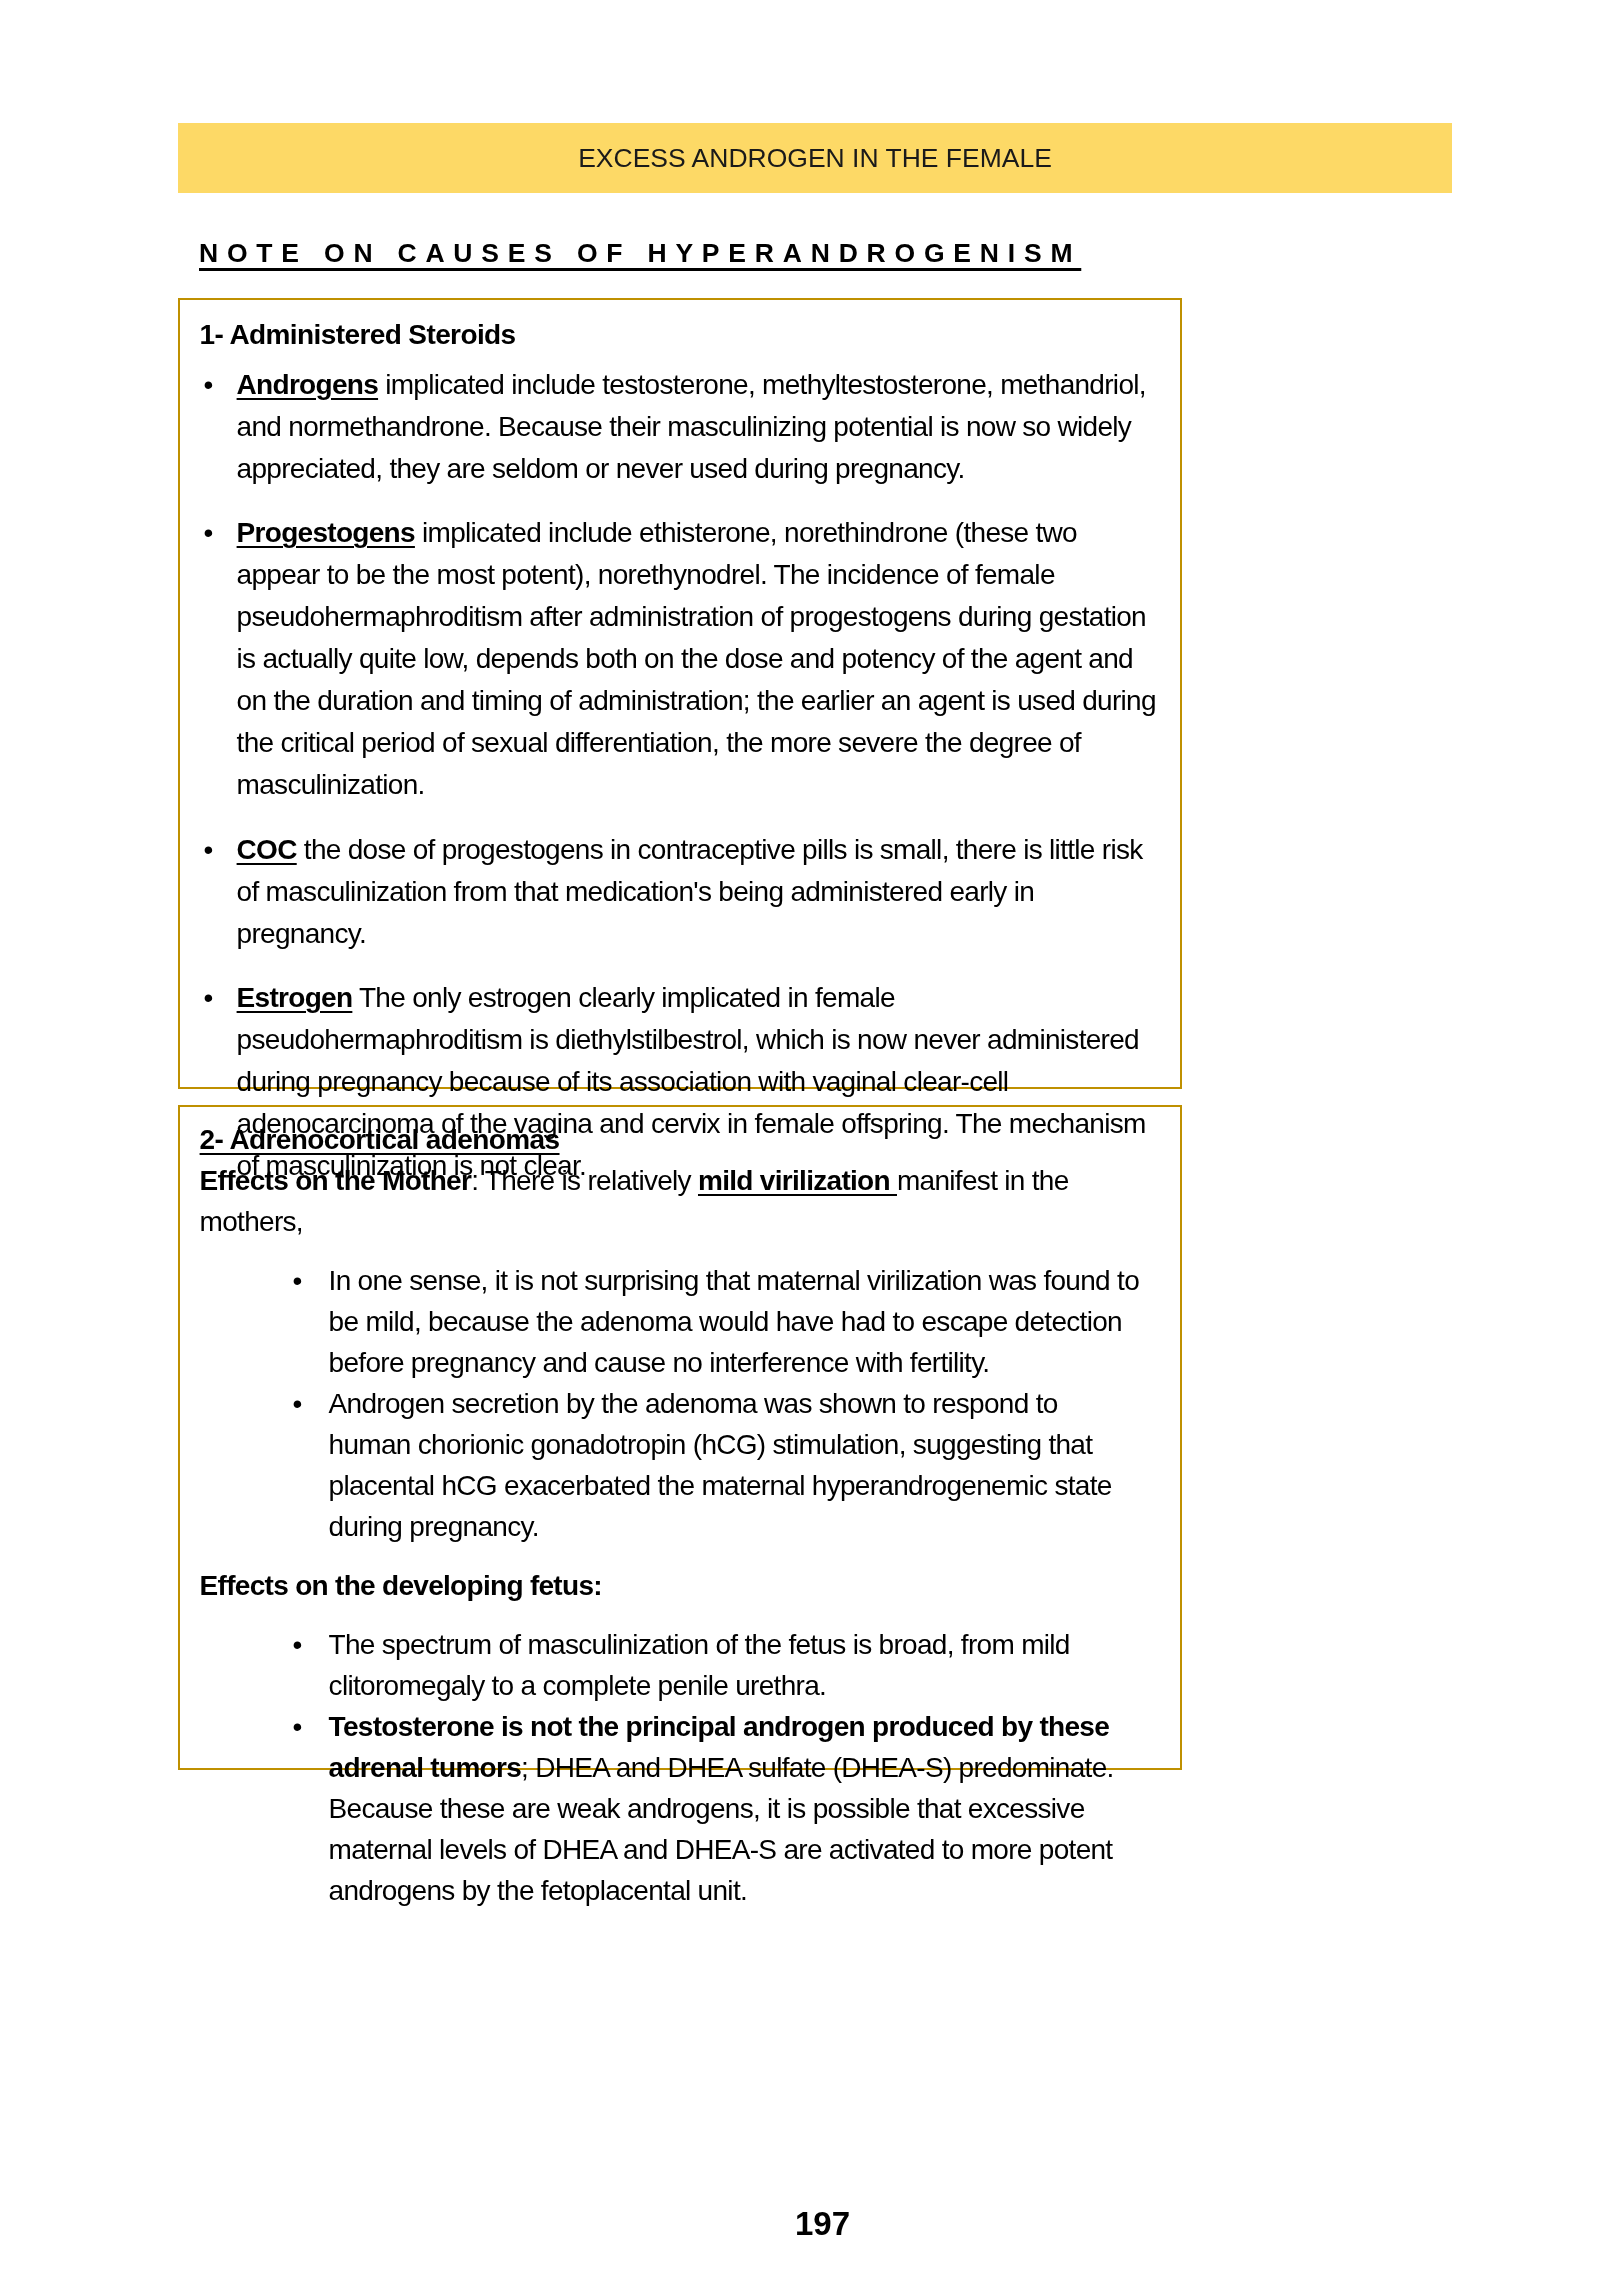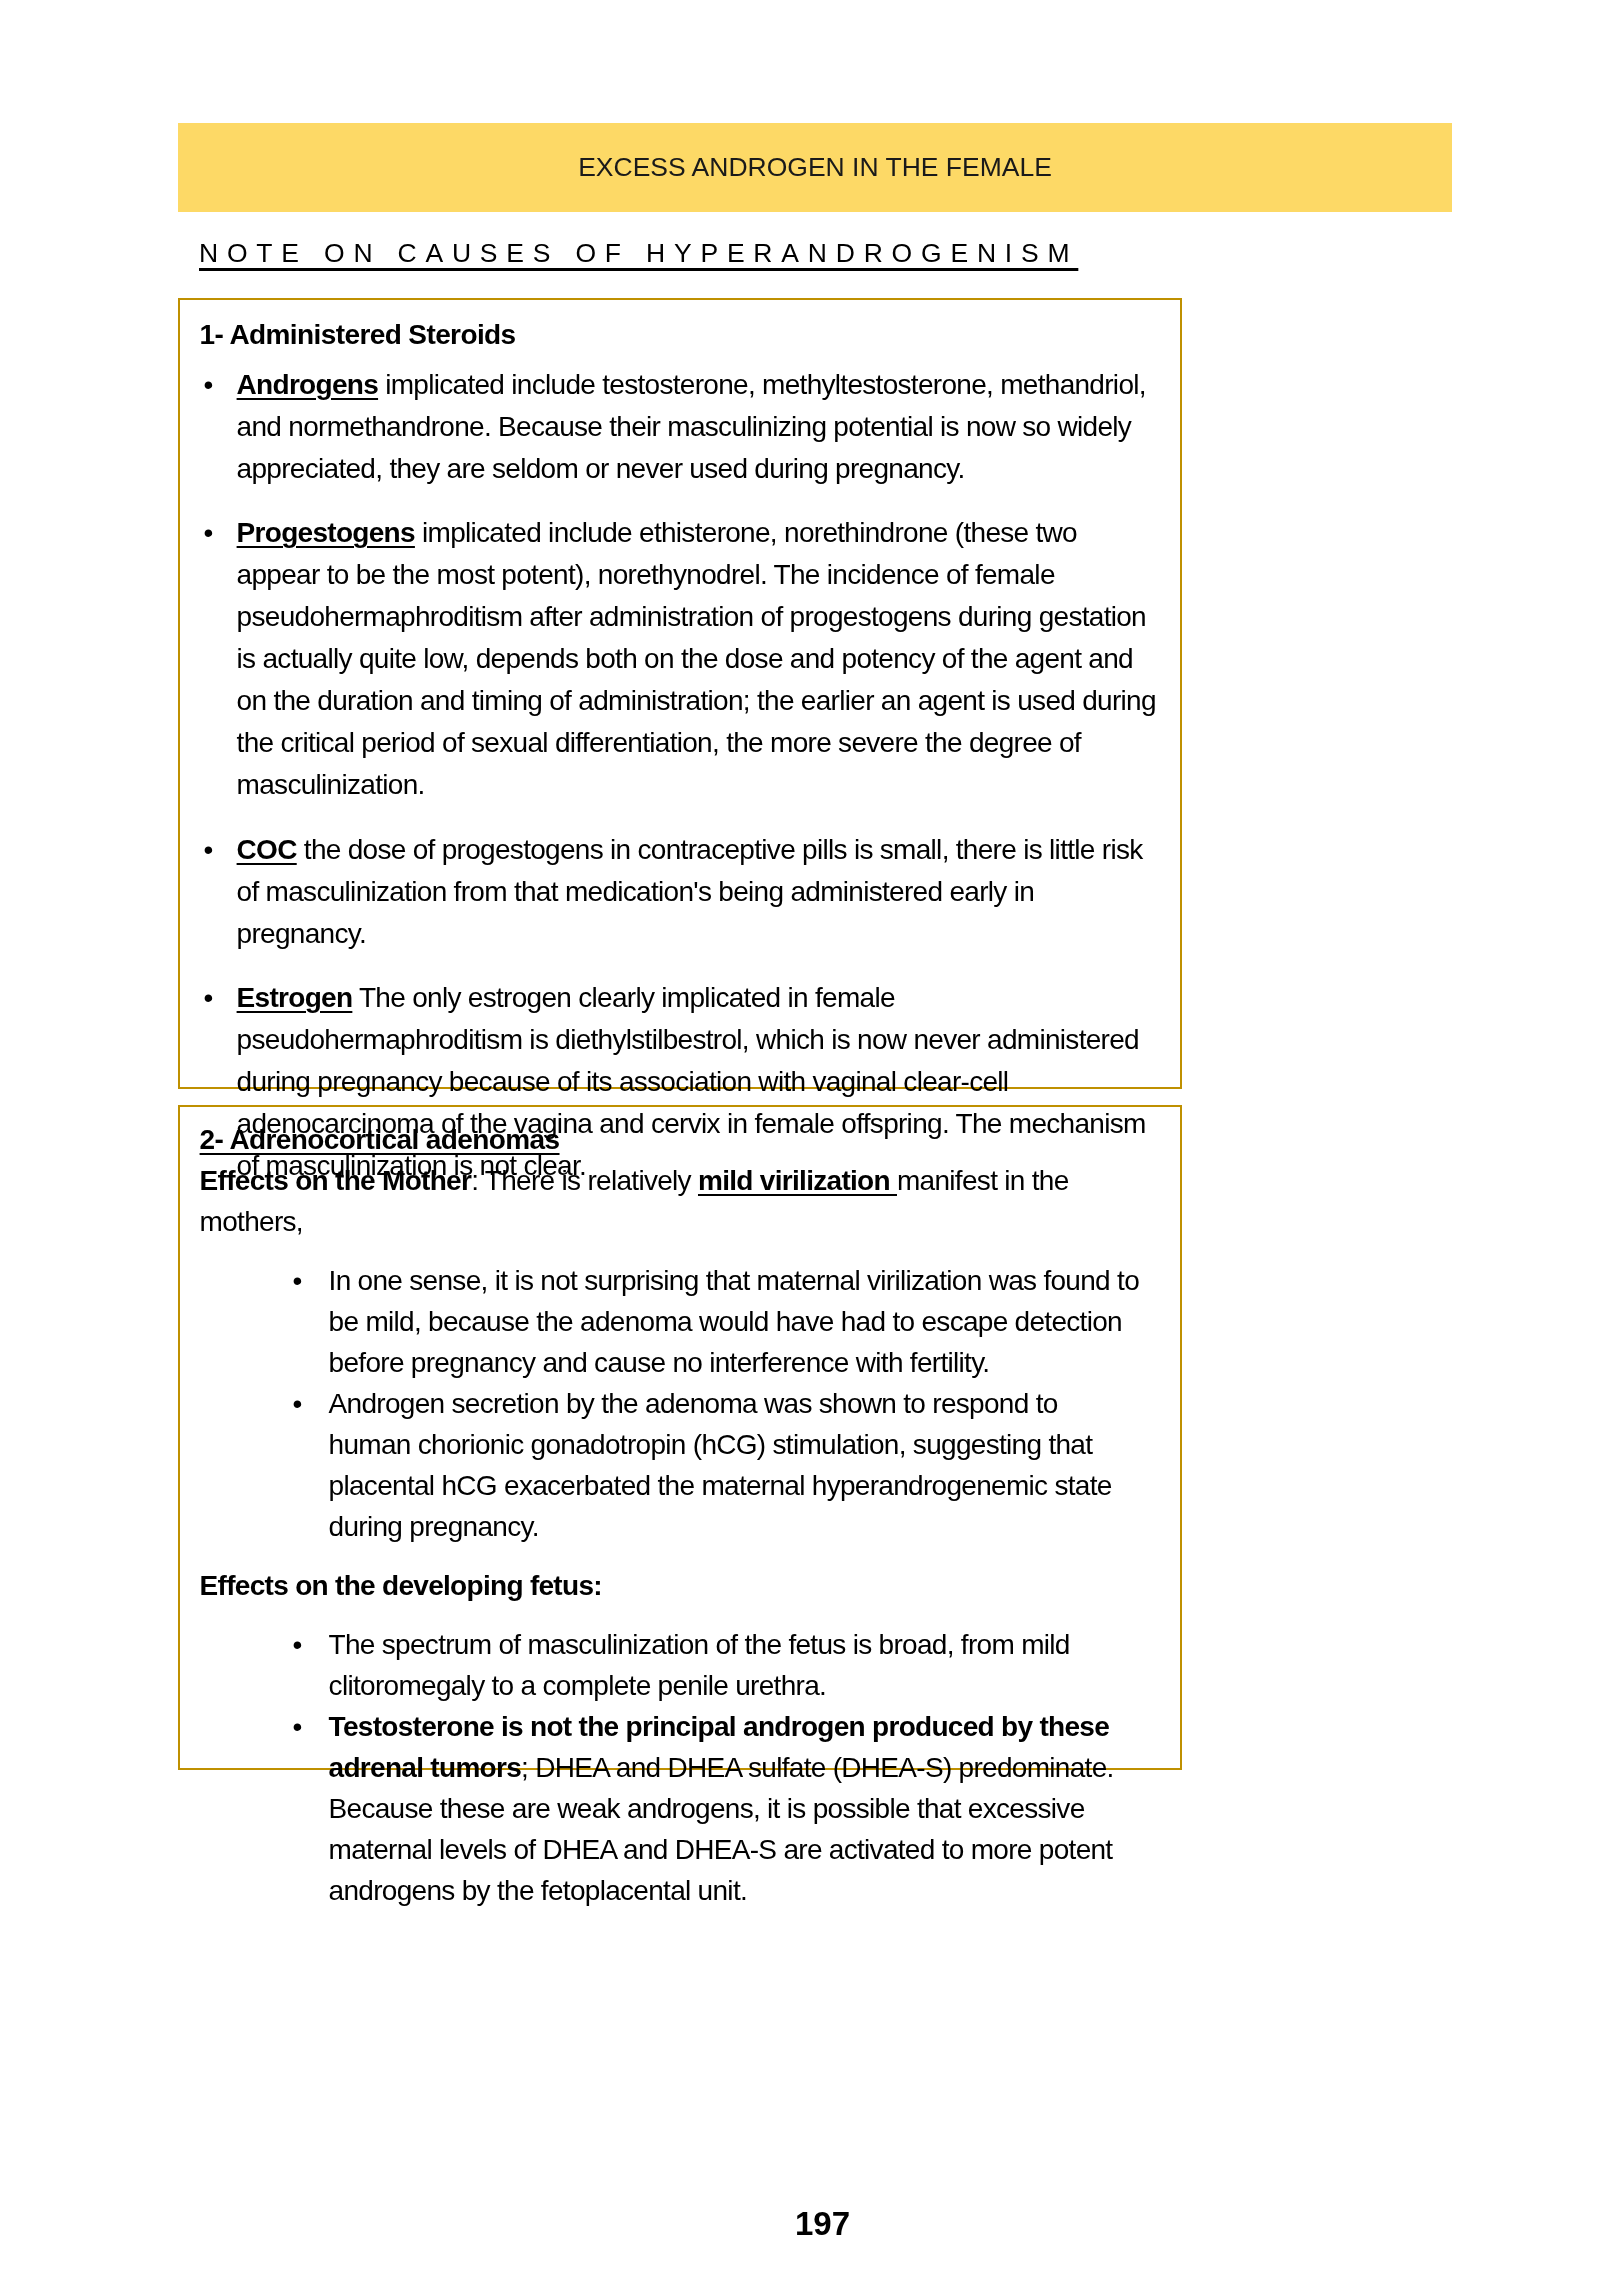--- a/index.html
+++ b/index.html
@@ -2,27 +2,27 @@
 <html><head>
 <meta charset="utf-8">
 <style>
   html, body { margin: 0; padding: 0; background: #ffffff; }
   body {
     width: 1621px; height: 2293px; position: relative;
     font-family: "Liberation Sans", "DejaVu Sans", sans-serif;
     color: #000;
   }
   .banner {
-    position: absolute; left: 178px; top: 123px; width: 1274px; height: 89px;
+    position: absolute; left: 178px; top: 123px; width: 1274px; height: 70px;
     background: #fdd966; display: flex; align-items: center; justify-content: center;
     font-size: 26.5px; letter-spacing: 0px; color: #1a1a1a;
   }
   .note-title {
     position: absolute; left: 199px; top: 238px;
-    font-size: 26.5px; font-weight: normal; letter-spacing: 8.8px;
+    font-size: 26.5px; font-weight: bold; letter-spacing: 8.8px;
     text-decoration: underline; text-underline-offset: 5.9px; text-decoration-thickness: 2.9px;
   }
   .box {
     position: absolute; left: 178px; width: 1004px;
     border: 2.9px solid #bf9000; box-sizing: border-box;
   }
   .box1 { top: 298px; height: 791px; padding: 13.7px 19.6px 0 19.6px; }
   .box2 { top: 1105px; height: 665px; padding: 11.8px 19.6px 0 19.6px; }
   .h { font-size: 28px; font-weight: bold; line-height: 41px; letter-spacing: -0.6px; }
   .u { text-decoration: underline; text-decoration-thickness: 2px; text-underline-offset: 3.9px; }

